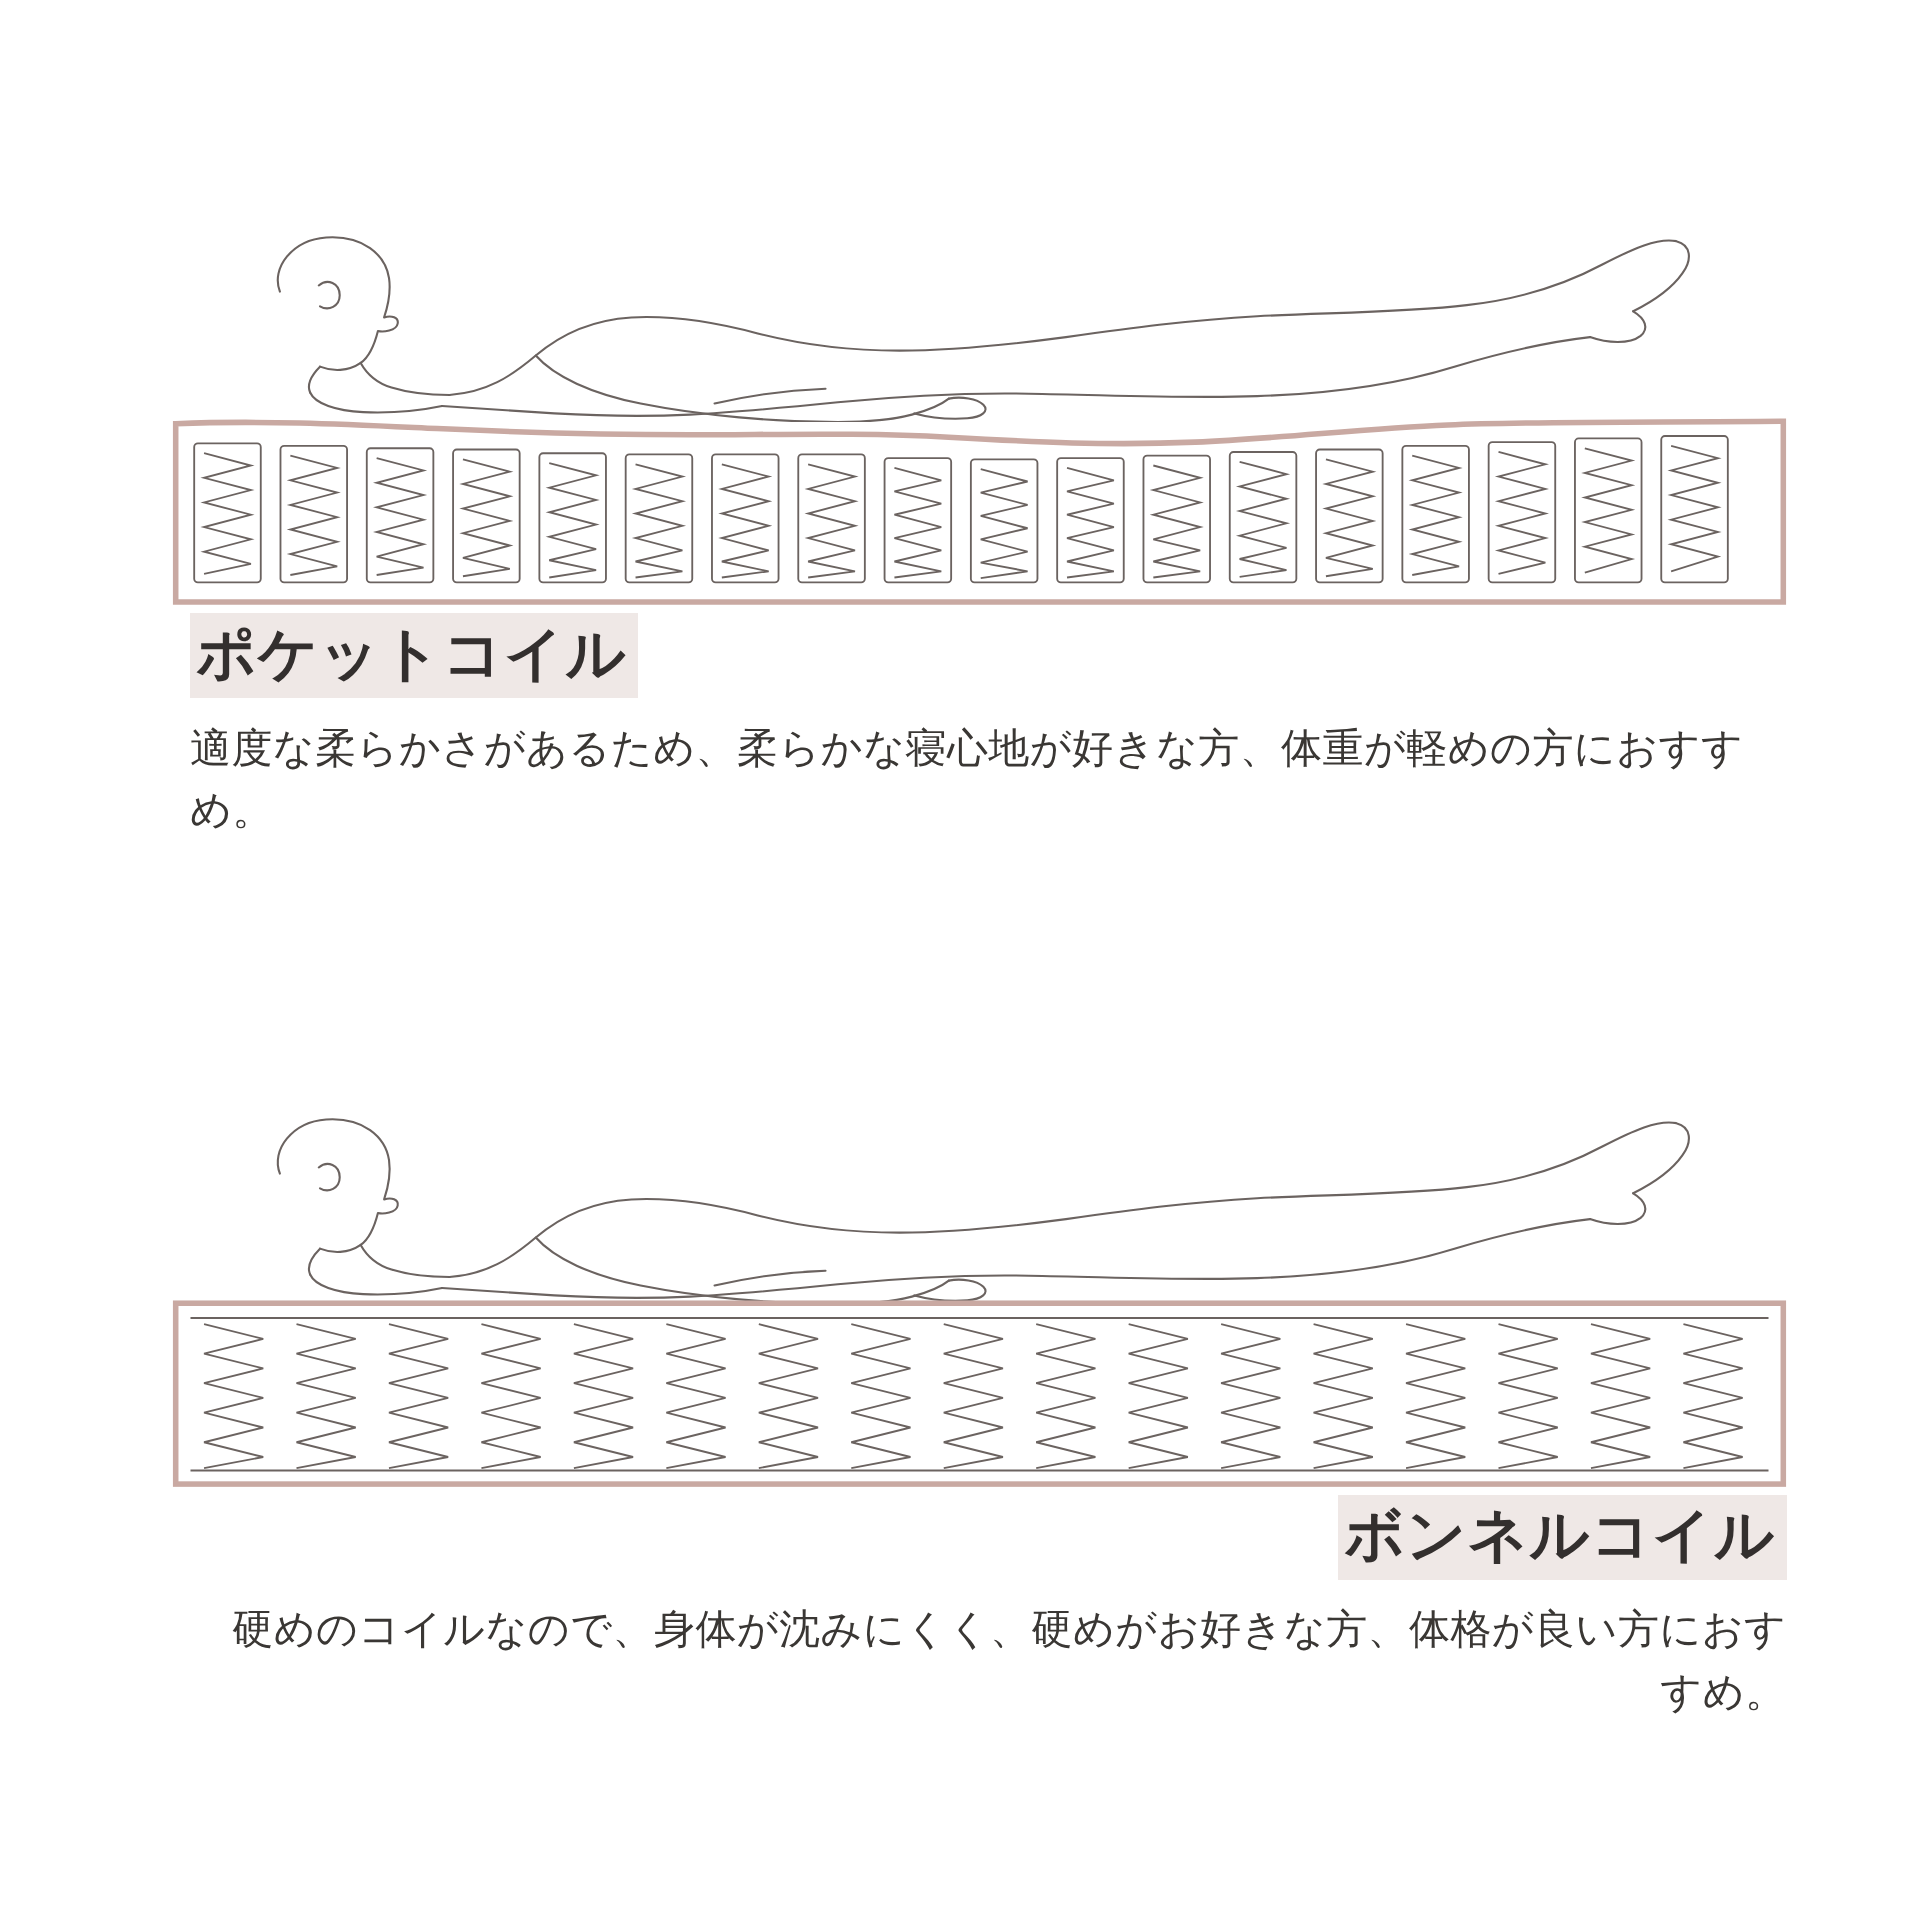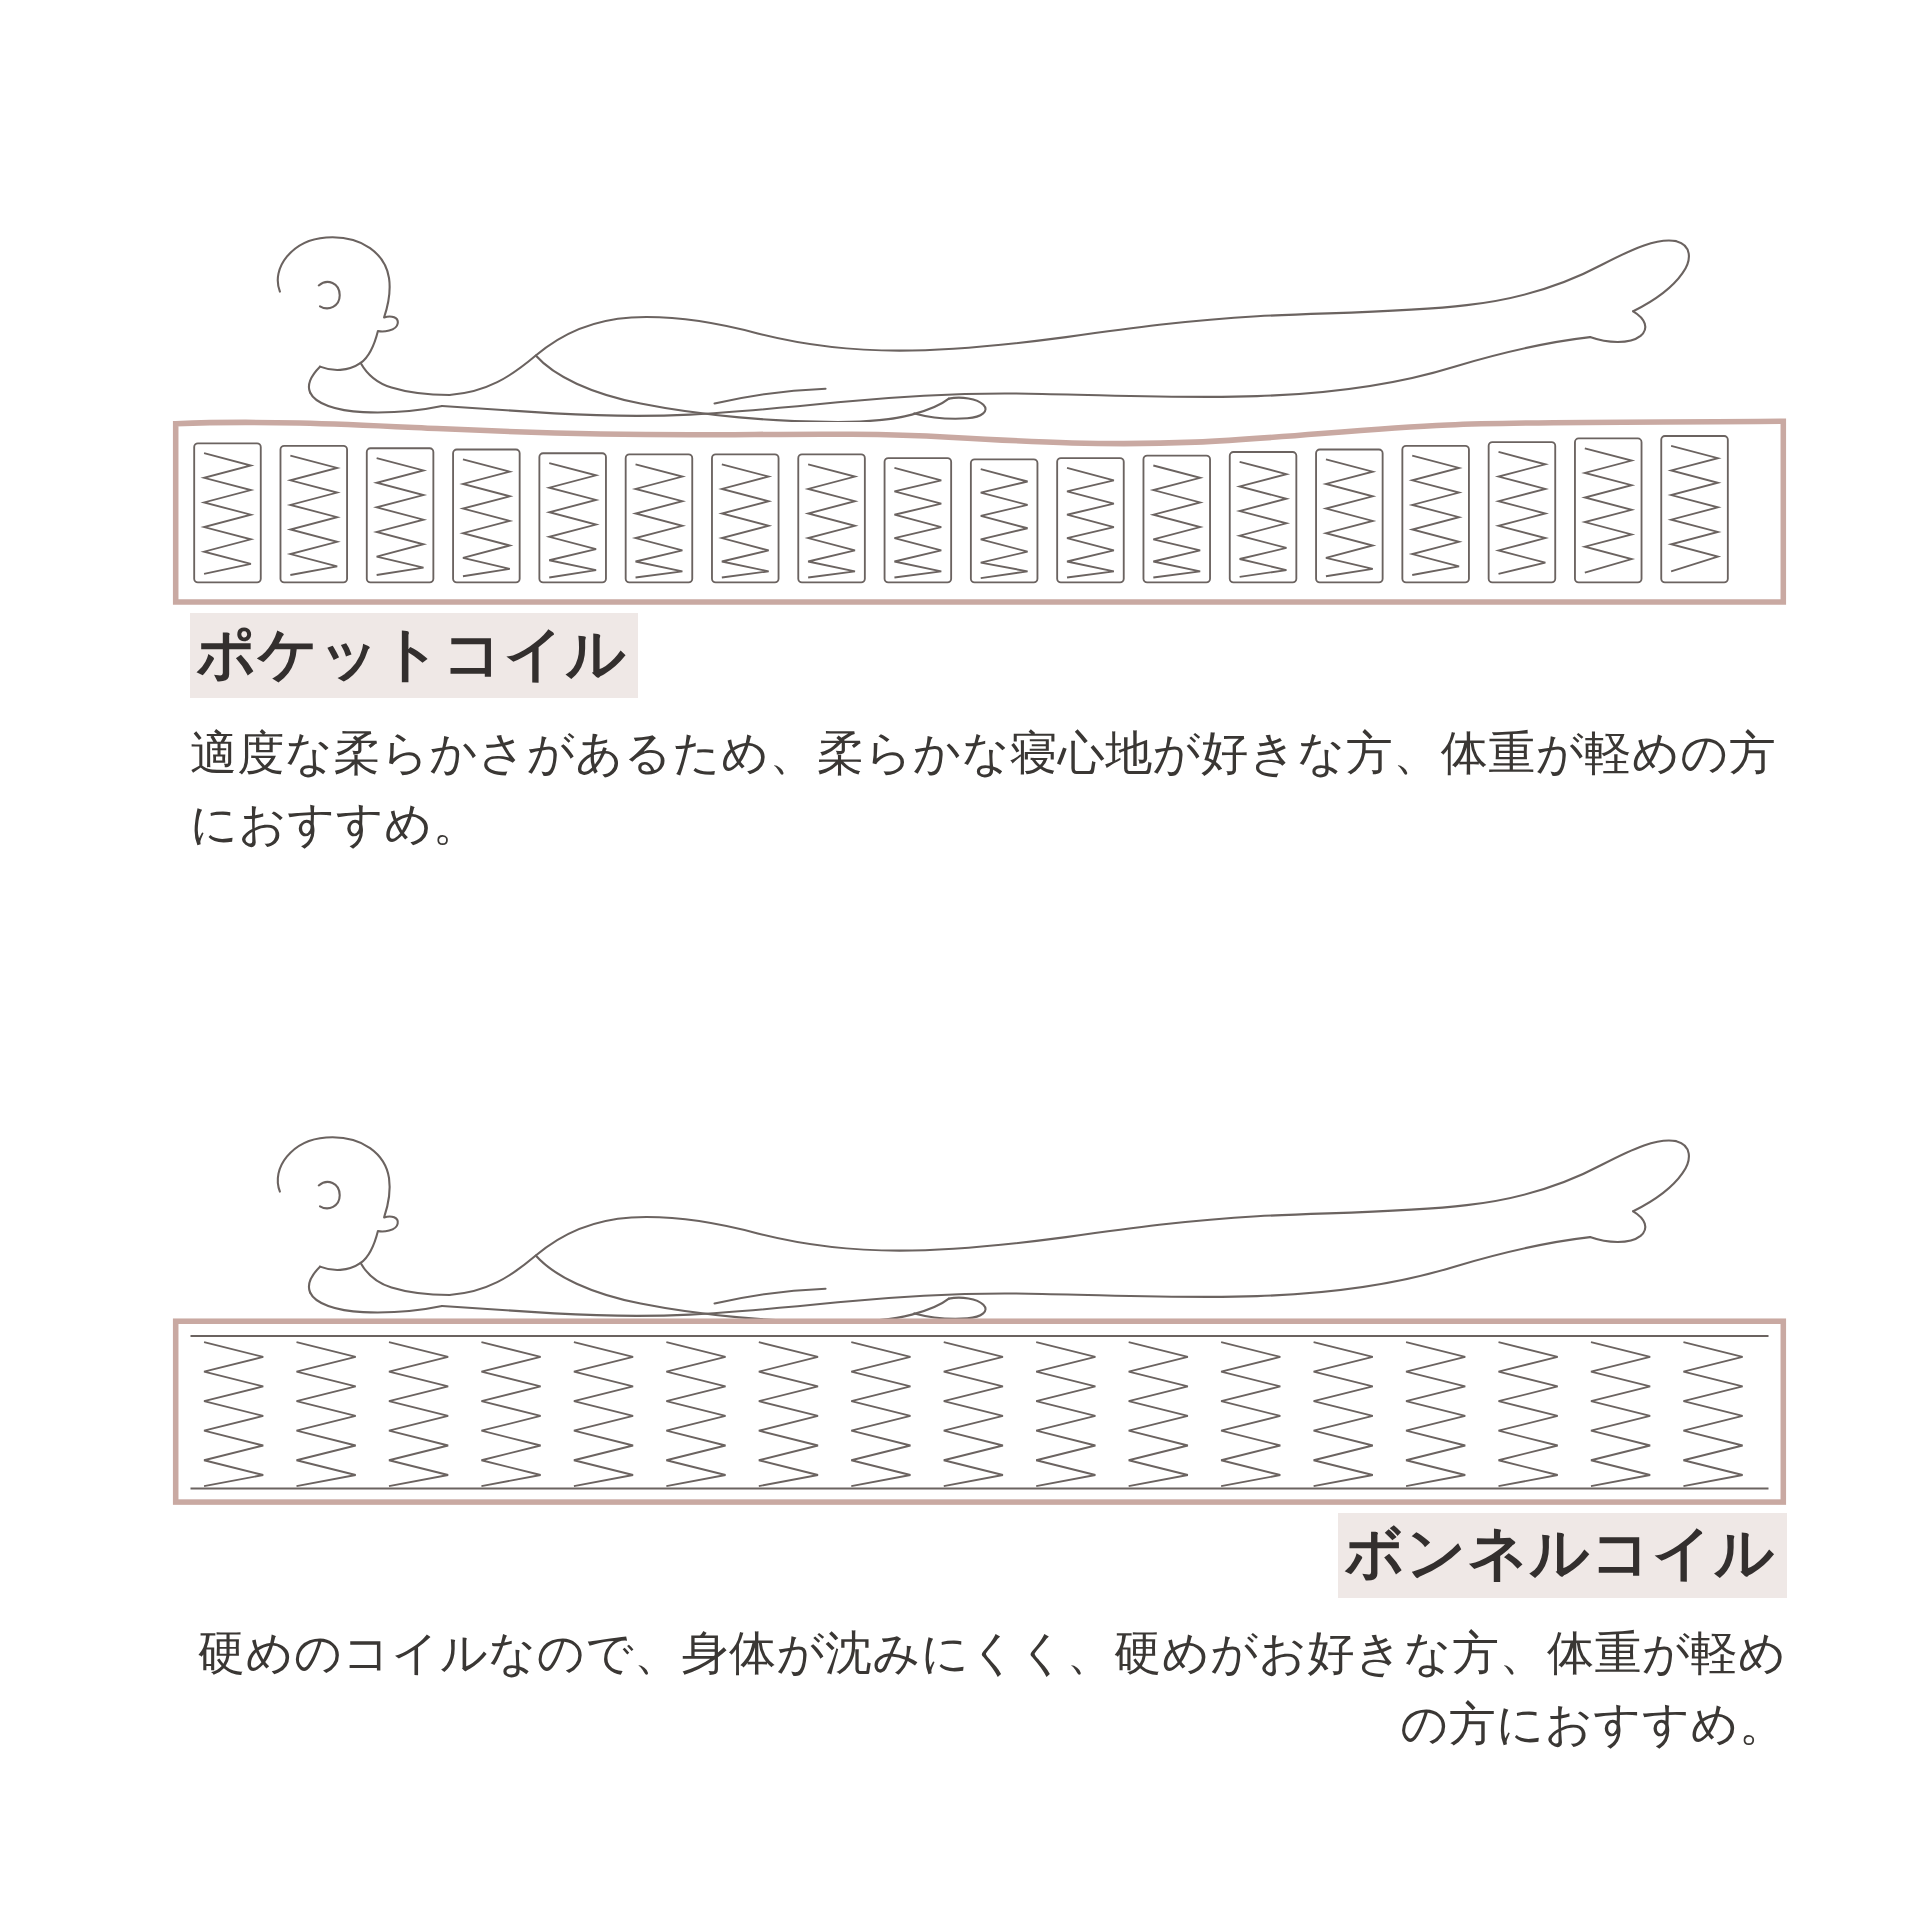--- a/index.html
+++ b/index.html
@@ -56,21 +56,21 @@
     font-size:59px;
     line-height:1.3;
     font-weight:bold;
     letter-spacing:0.02em;
     color:#332f2e;
     background:#efe8e6;
     padding:2.5px 11px 6.2px 6.2px;
     margin:0 0 18.5px 0;
   }
   .desc{
-    font-size:47px;
+    font-size:41px;
     line-height:1.52;
     letter-spacing:0.01em;
     color:#3a3734;
     margin:0;
   }
   .desc .line{display:block;}
   .spacer-between{height:105px;}
 </style>
 </head>
 <body>
@@ -309,19 +309,19 @@
           <path d="M2152 62 L2248 86 L2152 110 L2248 134 L2152 158 L2248 182 L2152 206 L2248 230 L2152 254 L2248 278 L2152 296"></path>
           <path d="M2302 62 L2398 86 L2302 110 L2398 134 L2302 158 L2398 182 L2302 206 L2398 230 L2302 254 L2398 278 L2302 296"></path>
           <path d="M2452 62 L2548 86 L2452 110 L2548 134 L2452 158 L2548 182 L2452 206 L2548 230 L2452 254 L2548 278 L2452 296"></path>
         </g>
       </svg>
     </div>
 
     <div class="text-block">
       <h2 class="heading">ボンネルコイル</h2>
       <p class="desc">
-        <span class="line">硬めのコイルなので、身体が沈みにくく、硬めがお好きな方、体重が軽めの方におすすめ。</span>
+        <span class="line">硬めのコイルなので、身体が沈みにくく、硬めがお好きな方、体格が良い方におすすめ。</span>
       </p>
     </div>
   </div>
 
 </div>
 
 
 </body></html>

